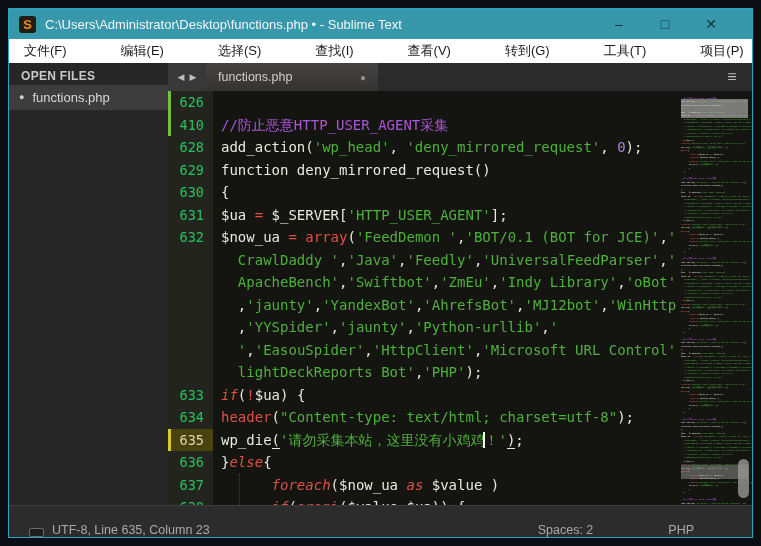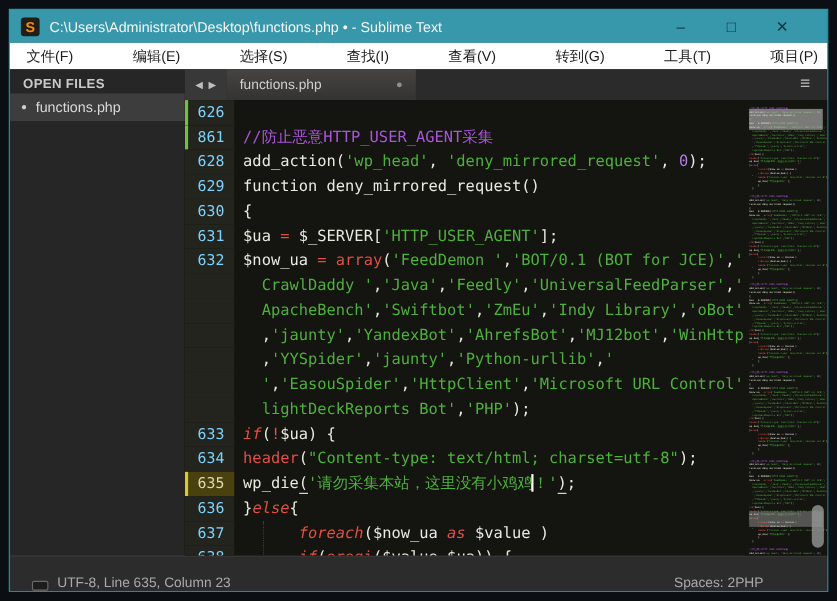--- a/index.html
+++ b/index.html
@@ -37,21 +37,21 @@
          padding:0 12px; color:#cfcfcf; font-size:12.5px; }
   .tab-label { flex:1 1 auto; }
   .tab-dot { color:#8f8f8f; font-size:10px; }
   .tab-spacer { flex:1 1 auto; }
   .hamburger { width:40px; display:flex; align-items:center; justify-content:center; color:#bcbcbc; font-size:16px; }
 
   
   .editor-body { flex:1 1 auto; display:flex; min-height:0; position:relative; background:#141410; }
   .code-area { flex:1 1 auto; overflow:hidden; font-family:"DejaVu Sans Mono", monospace; font-size:14px; }
   .row { display:flex; height:22.5px; line-height:22.5px; white-space:pre; }
-  .gutter-cell { flex:0 0 45px; width:45px; background:#24241f; color:#7dd3fc; text-align:right;
+  .gutter-cell { flex:0 0 45px; width:45px; background:#24241f; color:#22c55e; text-align:right;
                  padding-right:9px; font-size:13.5px; position:relative; }
   .gutter-cell.mark-added::before, .gutter-cell.mark-modified::before {
     content:""; position:absolute; left:0; top:0; bottom:0; width:3px; }
   .gutter-cell.mark-added::before { background:var(--mark-added,#6fc13e); }
   .gutter-cell.mark-modified::before { background:var(--mark-modified,#d9c92f); }
   .row.current .gutter-cell { background:#49420f; color:#ddd8b4; }
   .code-cell { padding-left:8px; position:relative; }
   .row.guide .code-cell::before { content:""; position:absolute; left:26px; top:0; bottom:0; border-left:1px dotted #3e3e36; }
   .tk.plain   { color:var(--plain,#e9e9e0); }
   .tk.string  { color:var(--string,#4eb13b); }
@@ -69,21 +69,21 @@
   .minimap-content .row { height:22.5px; }
   .mini-block-top { position:absolute; left:4px; right:4px; top:8px; height:19px; background:rgba(205,205,205,.55); }
   .mini-block-bottom { position:absolute; left:4px; right:4px; top:374px; height:14px; background:rgba(180,180,180,.4); }
   .mini-scroll { position:absolute; right:3px; top:368px; width:11px; height:39px; border-radius:6px; background:rgba(150,150,150,.8); }
 
   
   .statusbar { height:32px; background:#2c2c2c; border-top:1px solid #3d3d3d; display:flex; align-items:flex-end;
                color:#a9a9a9; font-size:12.5px; flex:0 0 auto; padding:0 58px 0 20px; }
   .status-icon { width:15px; height:9px; border:1px solid #6a6a6a; border-radius:2px; background:#1d1d1d; margin-right:8px; }
   .status-left { flex:1 1 auto; }
-  .status-spaces { }
+  .status-spaces { margin-right:75px; }
 </style>
 </head>
 <body>
 
 <div class="window">
 
   <div class="titlebar">
     <div class="app-icon">S</div>
     <div class="title">C:\Users\Administrator\Desktop\functions.php • - Sublime Text</div>
     <div class="win-controls">
@@ -125,21 +125,21 @@
           <span class="tab-label">functions.php</span>
           <span class="tab-dot">●</span>
         </div>
         <div class="tab-spacer"></div>
         <div class="hamburger">≡</div>
       </div>
 
       <div class="editor-body">
         <div class="code-area" id="code-lines">
             <div class="row"><div class="gutter-cell mark-added">626</div><div class="code-cell"></div></div>
-            <div class="row"><div class="gutter-cell mark-added">861</div><div class="code-cell"><span class="tk comment">//防止恶意HTTP_USER_AGENT采集</span></div></div>
+            <div class="row"><div class="gutter-cell mark-added">410</div><div class="code-cell"><span class="tk comment">//防止恶意HTTP_USER_AGENT采集</span></div></div>
             <div class="row"><div class="gutter-cell">628</div><div class="code-cell"><span class="tk plain">add_action(</span><span class="tk string">'wp_head'</span><span class="tk plain">, </span><span class="tk string">'deny_mirrored_request'</span><span class="tk plain">, </span><span class="tk number">0</span><span class="tk plain">);</span></div></div>
             <div class="row"><div class="gutter-cell">629</div><div class="code-cell"><span class="tk plain">function deny_mirrored_request()</span></div></div>
             <div class="row"><div class="gutter-cell">630</div><div class="code-cell"><span class="tk plain">{</span></div></div>
             <div class="row"><div class="gutter-cell">631</div><div class="code-cell"><span class="tk plain">$ua </span><span class="tk keyword">=</span><span class="tk plain"> $_SERVER[</span><span class="tk string">'HTTP_USER_AGENT'</span><span class="tk plain">];</span></div></div>
             <div class="row"><div class="gutter-cell">632</div><div class="code-cell"><span class="tk plain">$now_ua </span><span class="tk keyword">=</span><span class="tk plain"> </span><span class="tk builtin">array</span><span class="tk plain">(</span><span class="tk string">'FeedDemon '</span><span class="tk plain">,</span><span class="tk string">'BOT/0.1 (BOT for JCE)'</span><span class="tk plain">,</span><span class="tk string">'</span></div></div>
             <div class="row"><div class="gutter-cell"></div><div class="code-cell"><span class="tk plain">  </span><span class="tk string">CrawlDaddy '</span><span class="tk plain">,</span><span class="tk string">'Java'</span><span class="tk plain">,</span><span class="tk string">'Feedly'</span><span class="tk plain">,</span><span class="tk string">'UniversalFeedParser'</span><span class="tk plain">,</span><span class="tk string">'</span></div></div>
             <div class="row"><div class="gutter-cell"></div><div class="code-cell"><span class="tk plain">  </span><span class="tk string">ApacheBench'</span><span class="tk plain">,</span><span class="tk string">'Swiftbot'</span><span class="tk plain">,</span><span class="tk string">'ZmEu'</span><span class="tk plain">,</span><span class="tk string">'Indy Library'</span><span class="tk plain">,</span><span class="tk string">'oBot'</span></div></div>
             <div class="row"><div class="gutter-cell"></div><div class="code-cell"><span class="tk plain">  ,</span><span class="tk string">'jaunty'</span><span class="tk plain">,</span><span class="tk string">'YandexBot'</span><span class="tk plain">,</span><span class="tk string">'AhrefsBot'</span><span class="tk plain">,</span><span class="tk string">'MJ12bot'</span><span class="tk plain">,</span><span class="tk string">'WinHttp</span></div></div>
             <div class="row"><div class="gutter-cell"></div><div class="code-cell"><span class="tk plain">  ,</span><span class="tk string">'YYSpider'</span><span class="tk plain">,</span><span class="tk string">'jaunty'</span><span class="tk plain">,</span><span class="tk string">'Python-urllib'</span><span class="tk plain">,</span><span class="tk string">'</span></div></div>
             <div class="row"><div class="gutter-cell"></div><div class="code-cell"><span class="tk plain">  </span><span class="tk string">'</span><span class="tk plain">,</span><span class="tk string">'EasouSpider'</span><span class="tk plain">,</span><span class="tk string">'HttpClient'</span><span class="tk plain">,</span><span class="tk string">'Microsoft URL Control'</span></div></div>

